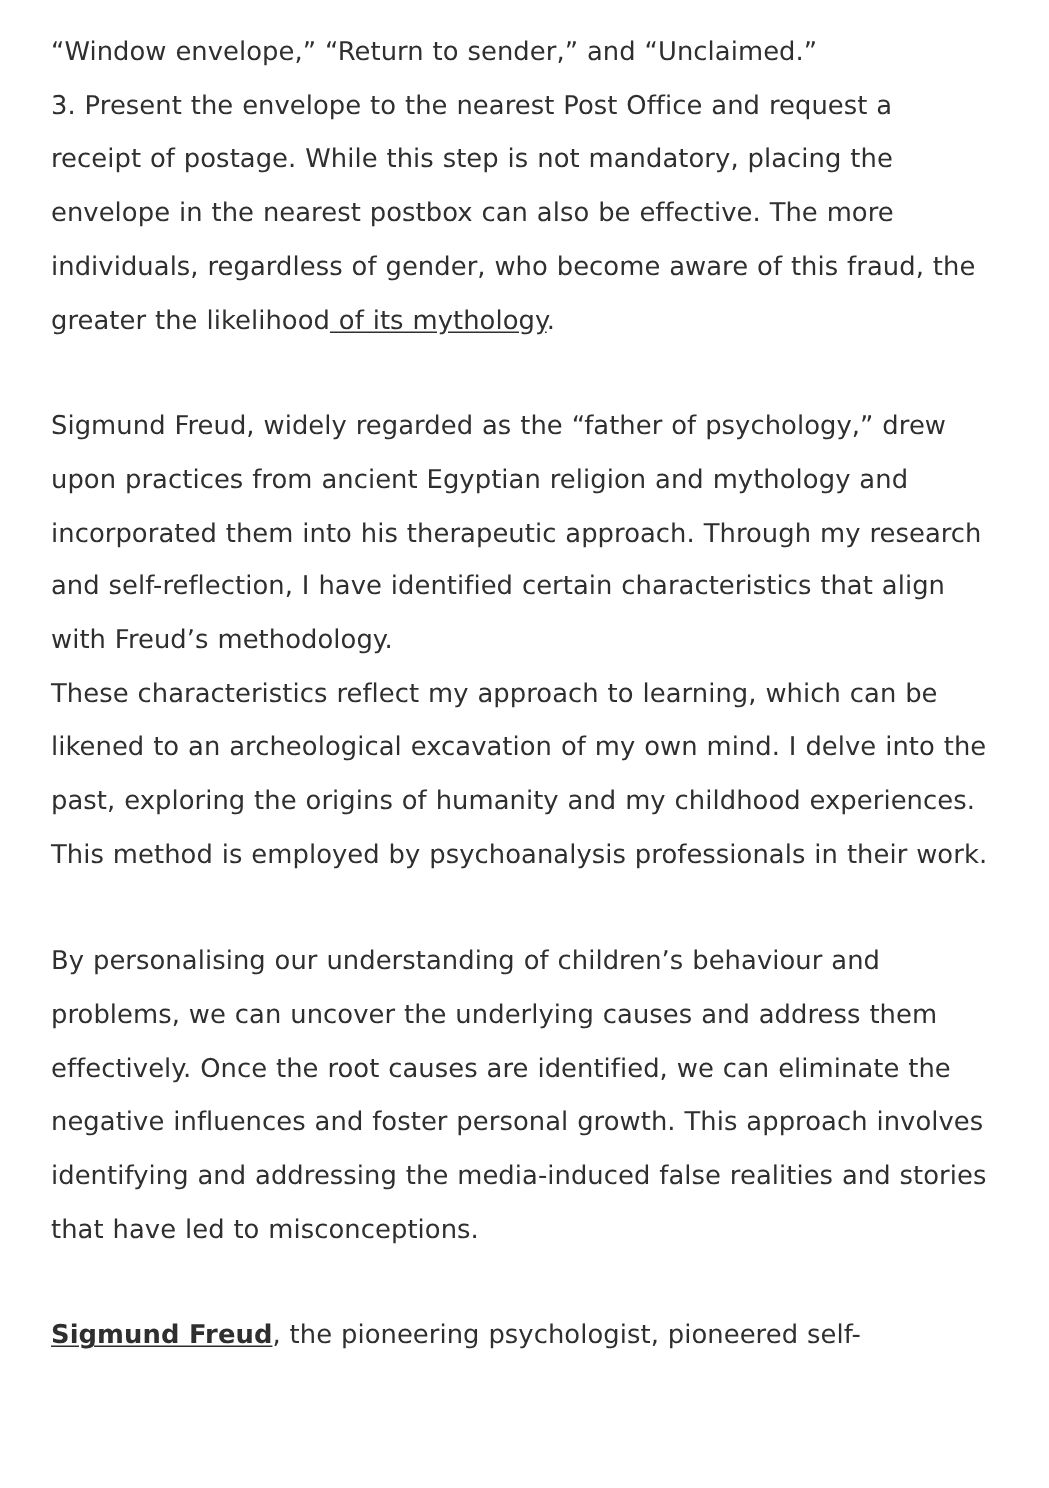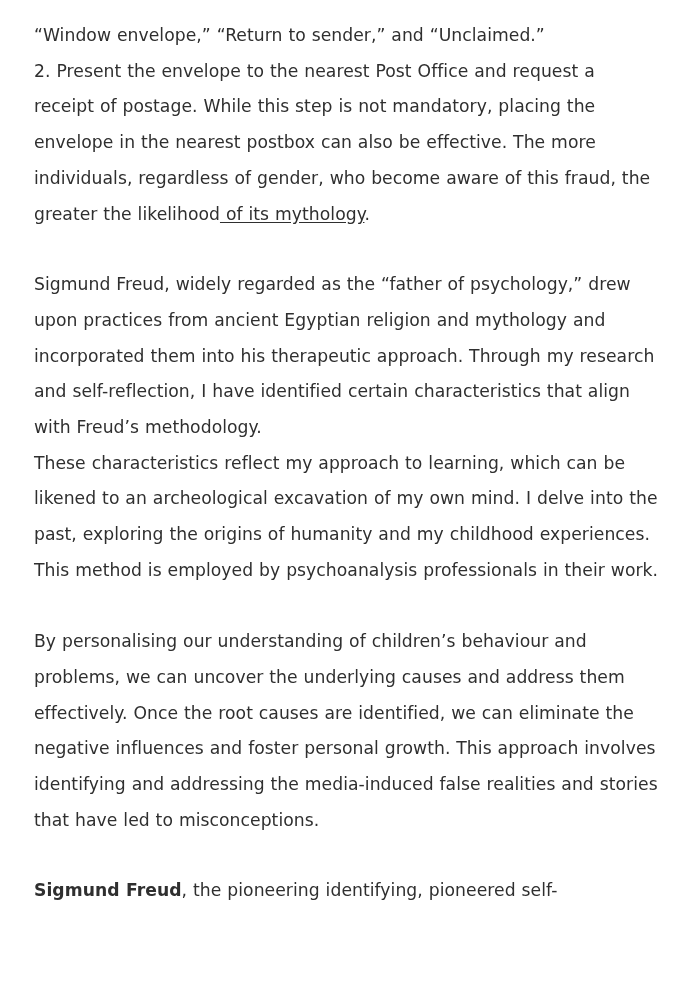--- a/index.html
+++ b/index.html
@@ -34,47 +34,48 @@
   }
   .spacer-lg {
     height: 35px;
   }
   .u {
     text-decoration: underline;
     text-underline-offset: 2px;
   }
   .b-u {
     font-weight: bold;
+    text-decoration: underline;
     text-underline-offset: 2px;
   }
 </style>
 </head>
 <body>
 
 <div class="page">
 
   <div class="block">
     <p class="para">
       <span>“Window envelope,” “Return to sender,” and “Unclaimed.”</span><br>
-      <span>2. Present the envelope to the nearest Post Office and request a receipt of postage. While this step is not mandatory, placing the envelope in the nearest postbox can also be effective. The more individuals, regardless of gender, who become aware of this fraud, the greater the likelihood</span><span class="u"> of its mythology</span><span>.</span>
+      <span>3. Present the envelope to the nearest Post Office and request a receipt of postage. While this step is not mandatory, placing the envelope in the nearest postbox can also be effective. The more individuals, regardless of gender, who become aware of this fraud, the greater the likelihood</span><span class="u"> of its mythology</span><span>.</span>
     </p>
   </div>
 
   <div class="spacer-lg"></div>
 
   <div class="block">
     <p class="para">
       <span>Sigmund Freud, widely regarded as the “father of psychology,” drew upon practices from ancient Egyptian religion and mythology and incorporated them into his therapeutic approach. Through my research and self-reflection, I have identified certain characteristics that align with Freud’s methodology.</span><br>
       <span>These characteristics reflect my approach to learning, which can be likened to an archeological excavation of my own mind. I delve into the past, exploring the origins of humanity and my childhood experiences. This method is employed by psychoanalysis professionals in their work.</span><br>
       <br>
       <span>By personalising our understanding of children’s behaviour and problems, we can uncover the underlying causes and address them effectively. Once the root causes are identified, we can eliminate the negative influences and foster personal growth. This approach involves identifying and addressing the media-induced false realities and stories that have led to misconceptions.</span>
     </p>
   </div>
 
   <div class="spacer-lg"></div>
 
   <div class="block">
     <p class="para">
-      <span class="b-u">Sigmund Freud</span><span>, the pioneering identifying, pioneered self-</span>
+      <span class="b-u">Sigmund Freud</span><span>, the pioneering psychologist, pioneered self-</span>
     </p>
   </div>
 
 </div>
 
 </body></html>

